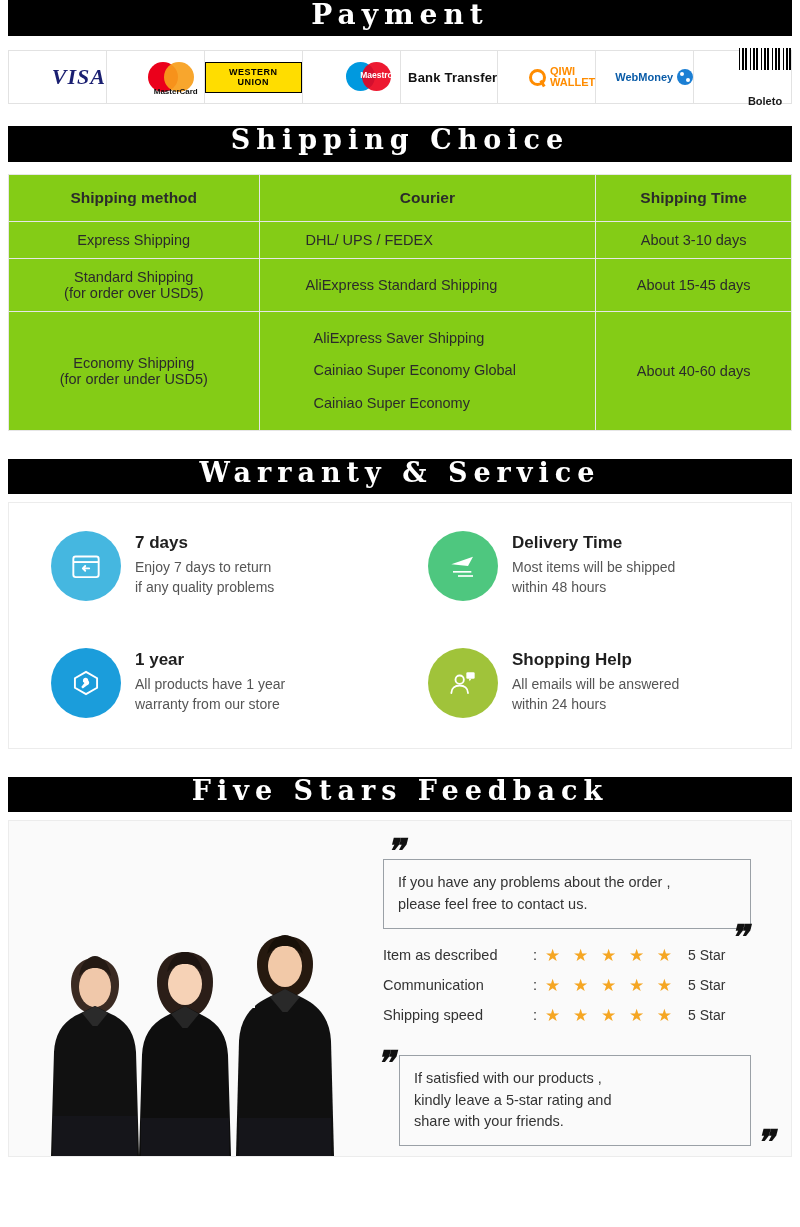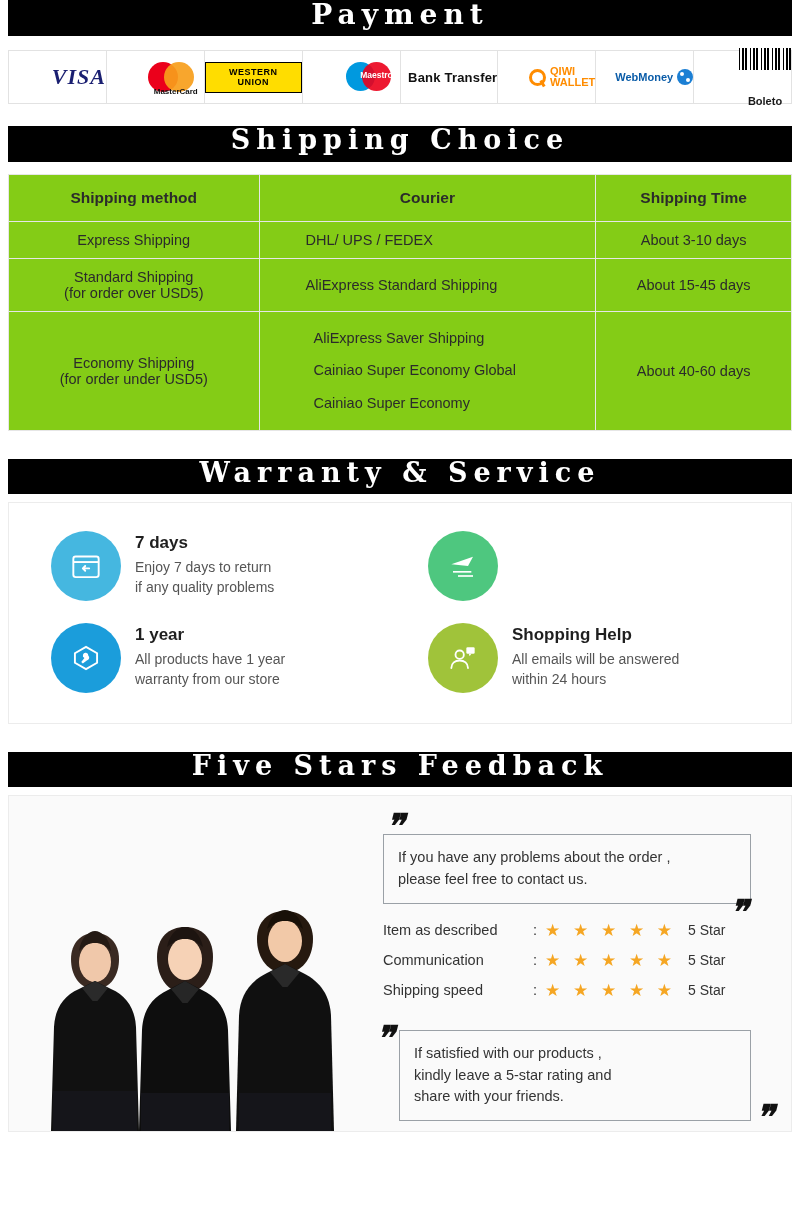--- a/index.html
+++ b/index.html
@@ -136,21 +136,21 @@
   }
   table.ship th { font-weight: bold; font-size: 15.5px; padding: 14px 8px; }
   table.ship td.left-pad { text-align: left; padding-left: 46px; }
   .cell-sub { display: block; }
   .courier-lines { text-align: left; padding-left: 46px; line-height: 2.25; }
 
   
   .war-grid {
     display: grid;
     grid-template-columns: 1fr 1fr;
-    row-gap: 22px;
+    row-gap: 47px;
     padding: 28px 14px 30px 14px;
     background: #fff;
   }
   .war-item { display: flex; align-items: flex-start; gap: 14px; padding-left: 28px; }
   .circ {
     flex: 0 0 auto;
     width: 70px; height: 70px; border-radius: 50%;
     display: flex; align-items: center; justify-content: center;
   }
   .c-blue-l { background: #45b7e0; }
@@ -325,20 +325,27 @@
       </div>
 
       <div class="war-item">
         <span class="circ c-green">
           <svg width="40" height="40" viewBox="0 0 48 48" fill="#ffffff">
             <path d="M10 22l26-9-6 11-20-2z"></path>
             <path d="M12 30h22v2H12z"></path>
             <path d="M18 35h18v2H18z"></path>
           </svg>
         </span>
+        <span>
+          <div class="war-title">Delivery Time</div>
+          <div class="war-desc">
+            <div>Most items will be shipped</div>
+            <div>within 48 hours</div>
+          </div>
+        </span>
       </div>
 
       <div class="war-item">
         <span class="circ c-blue">
           <svg width="38" height="38" viewBox="0 0 48 48" fill="none" stroke="#ffffff" stroke-width="2.4">
             <path d="M24 10l14 8v12l-14 8-14-8V18l14-8z"></path>
             <path d="M27 21a3.5 3.5 0 10-5 3l-4 5 2 2 5-4a3.5 3.5 0 002-6z" fill="#ffffff" stroke="none"></path>
           </svg>
         </span>
         <span>

